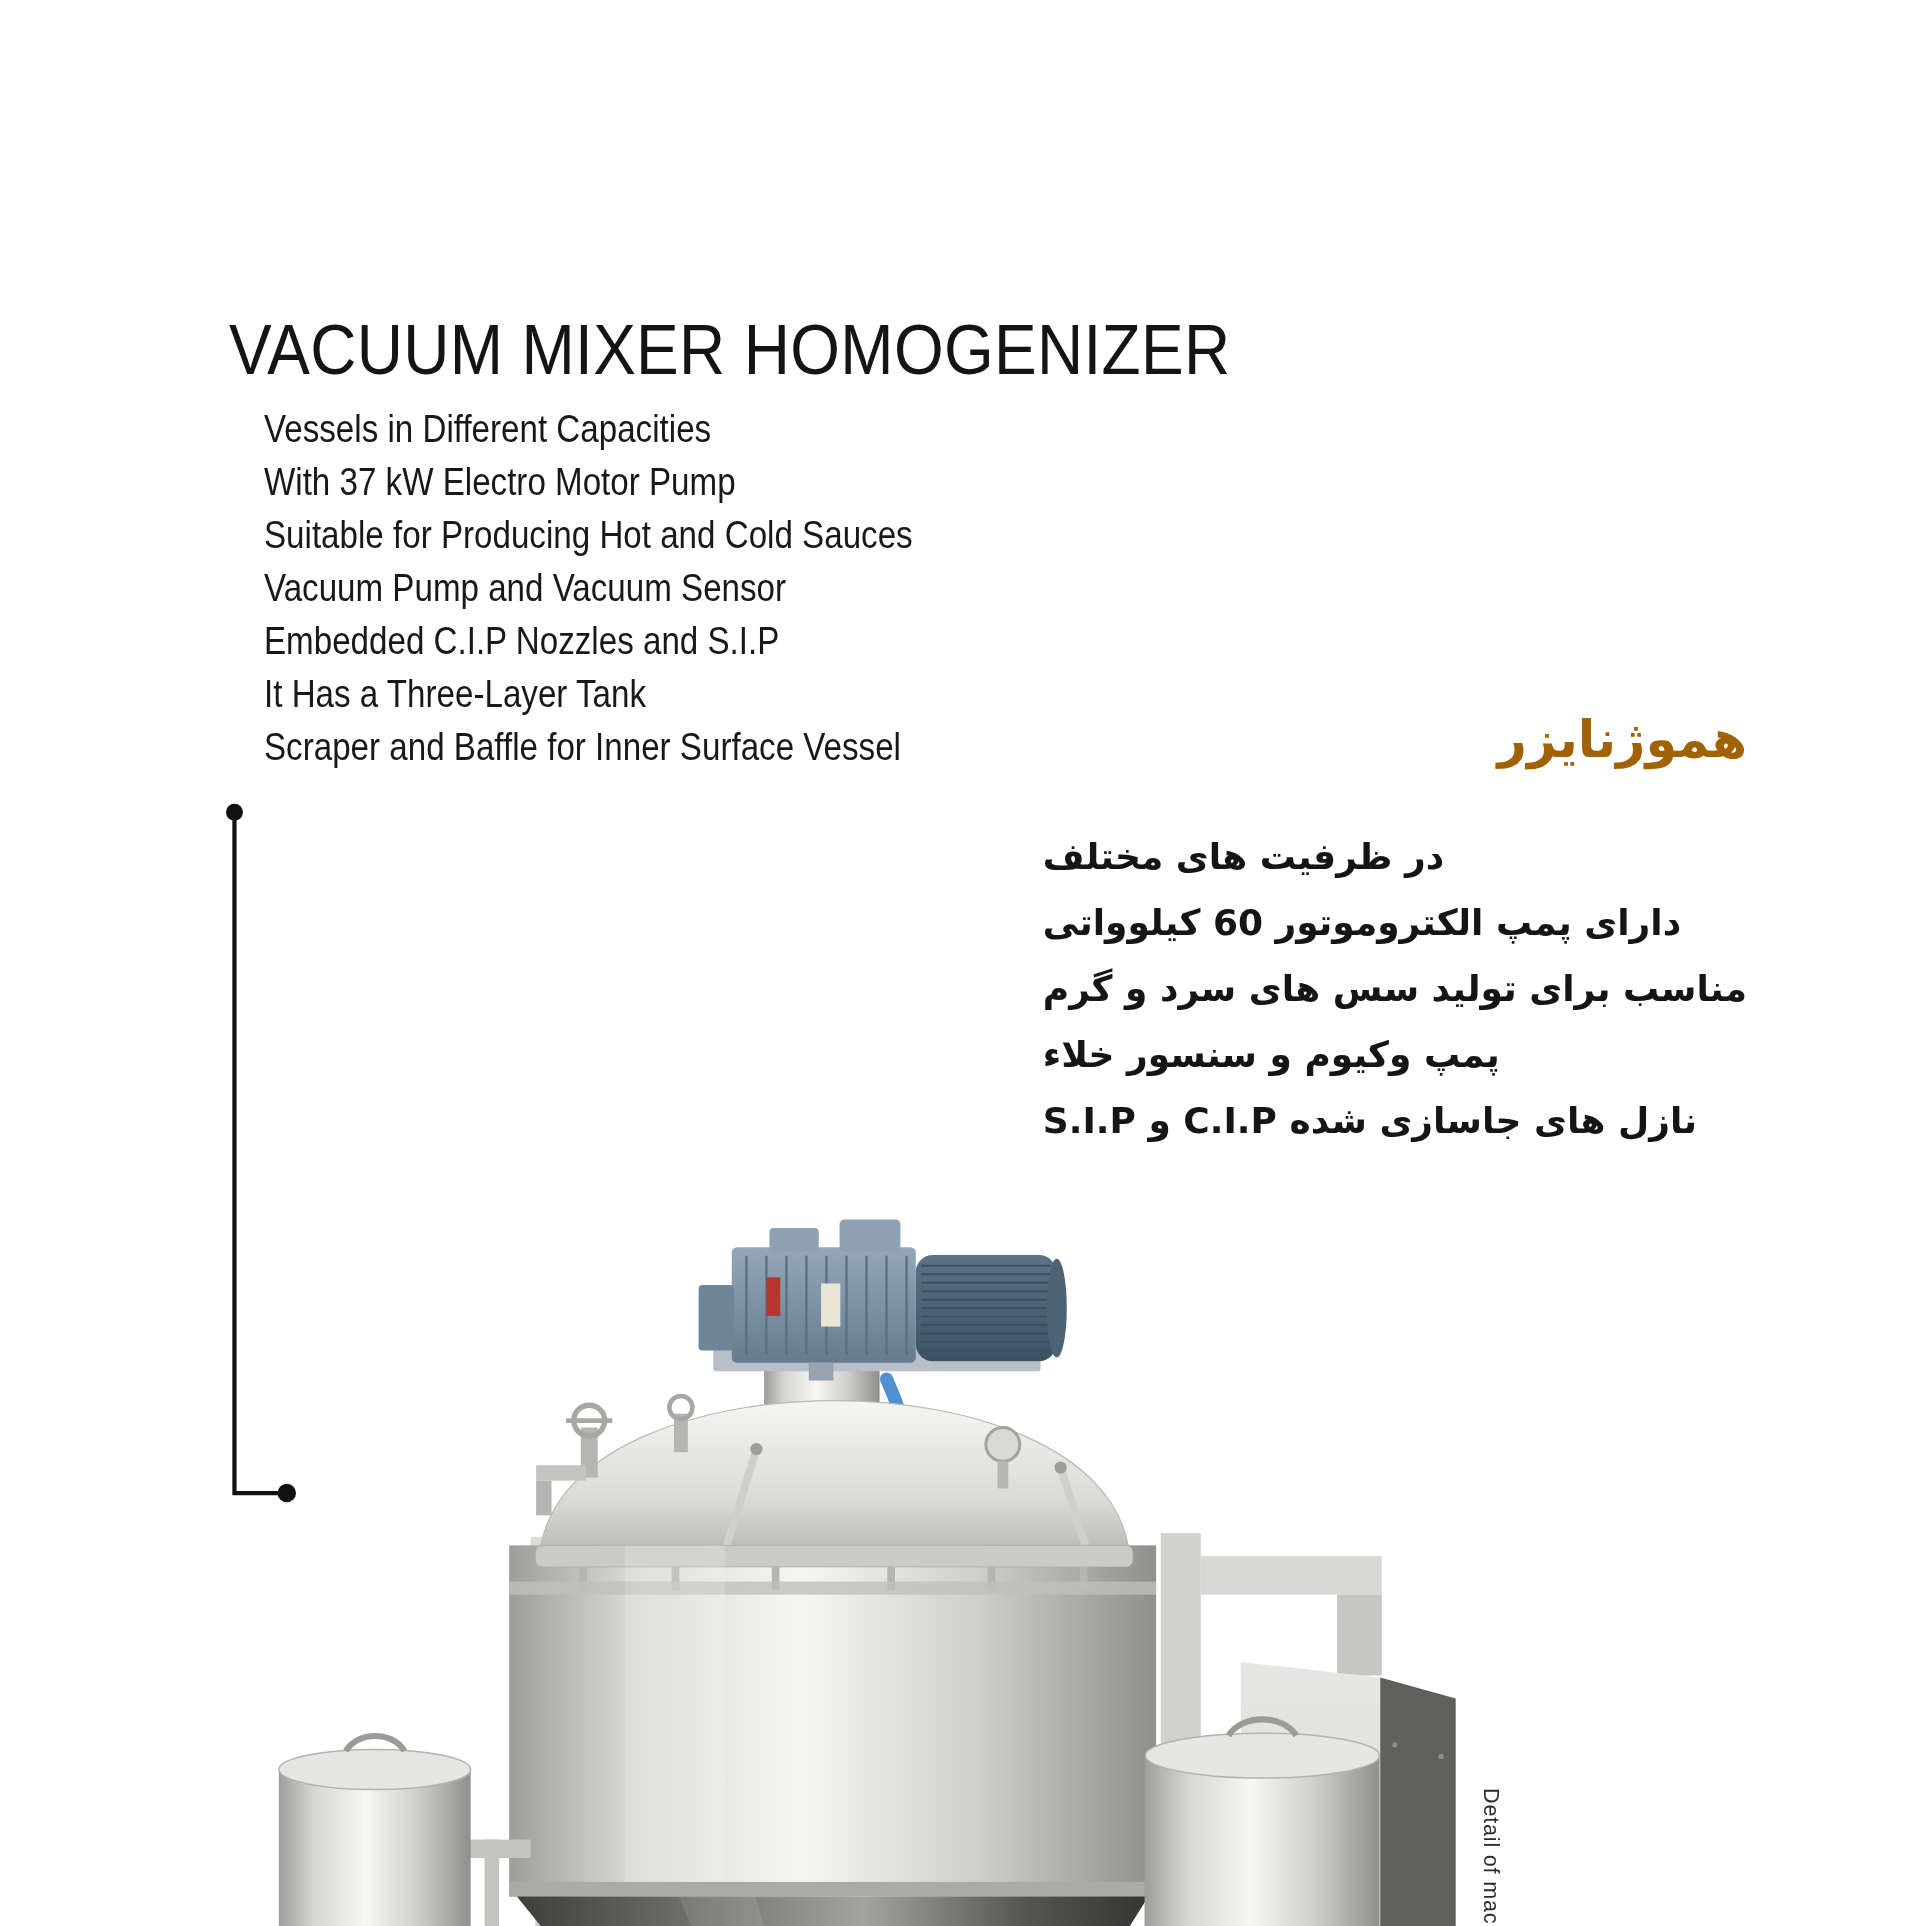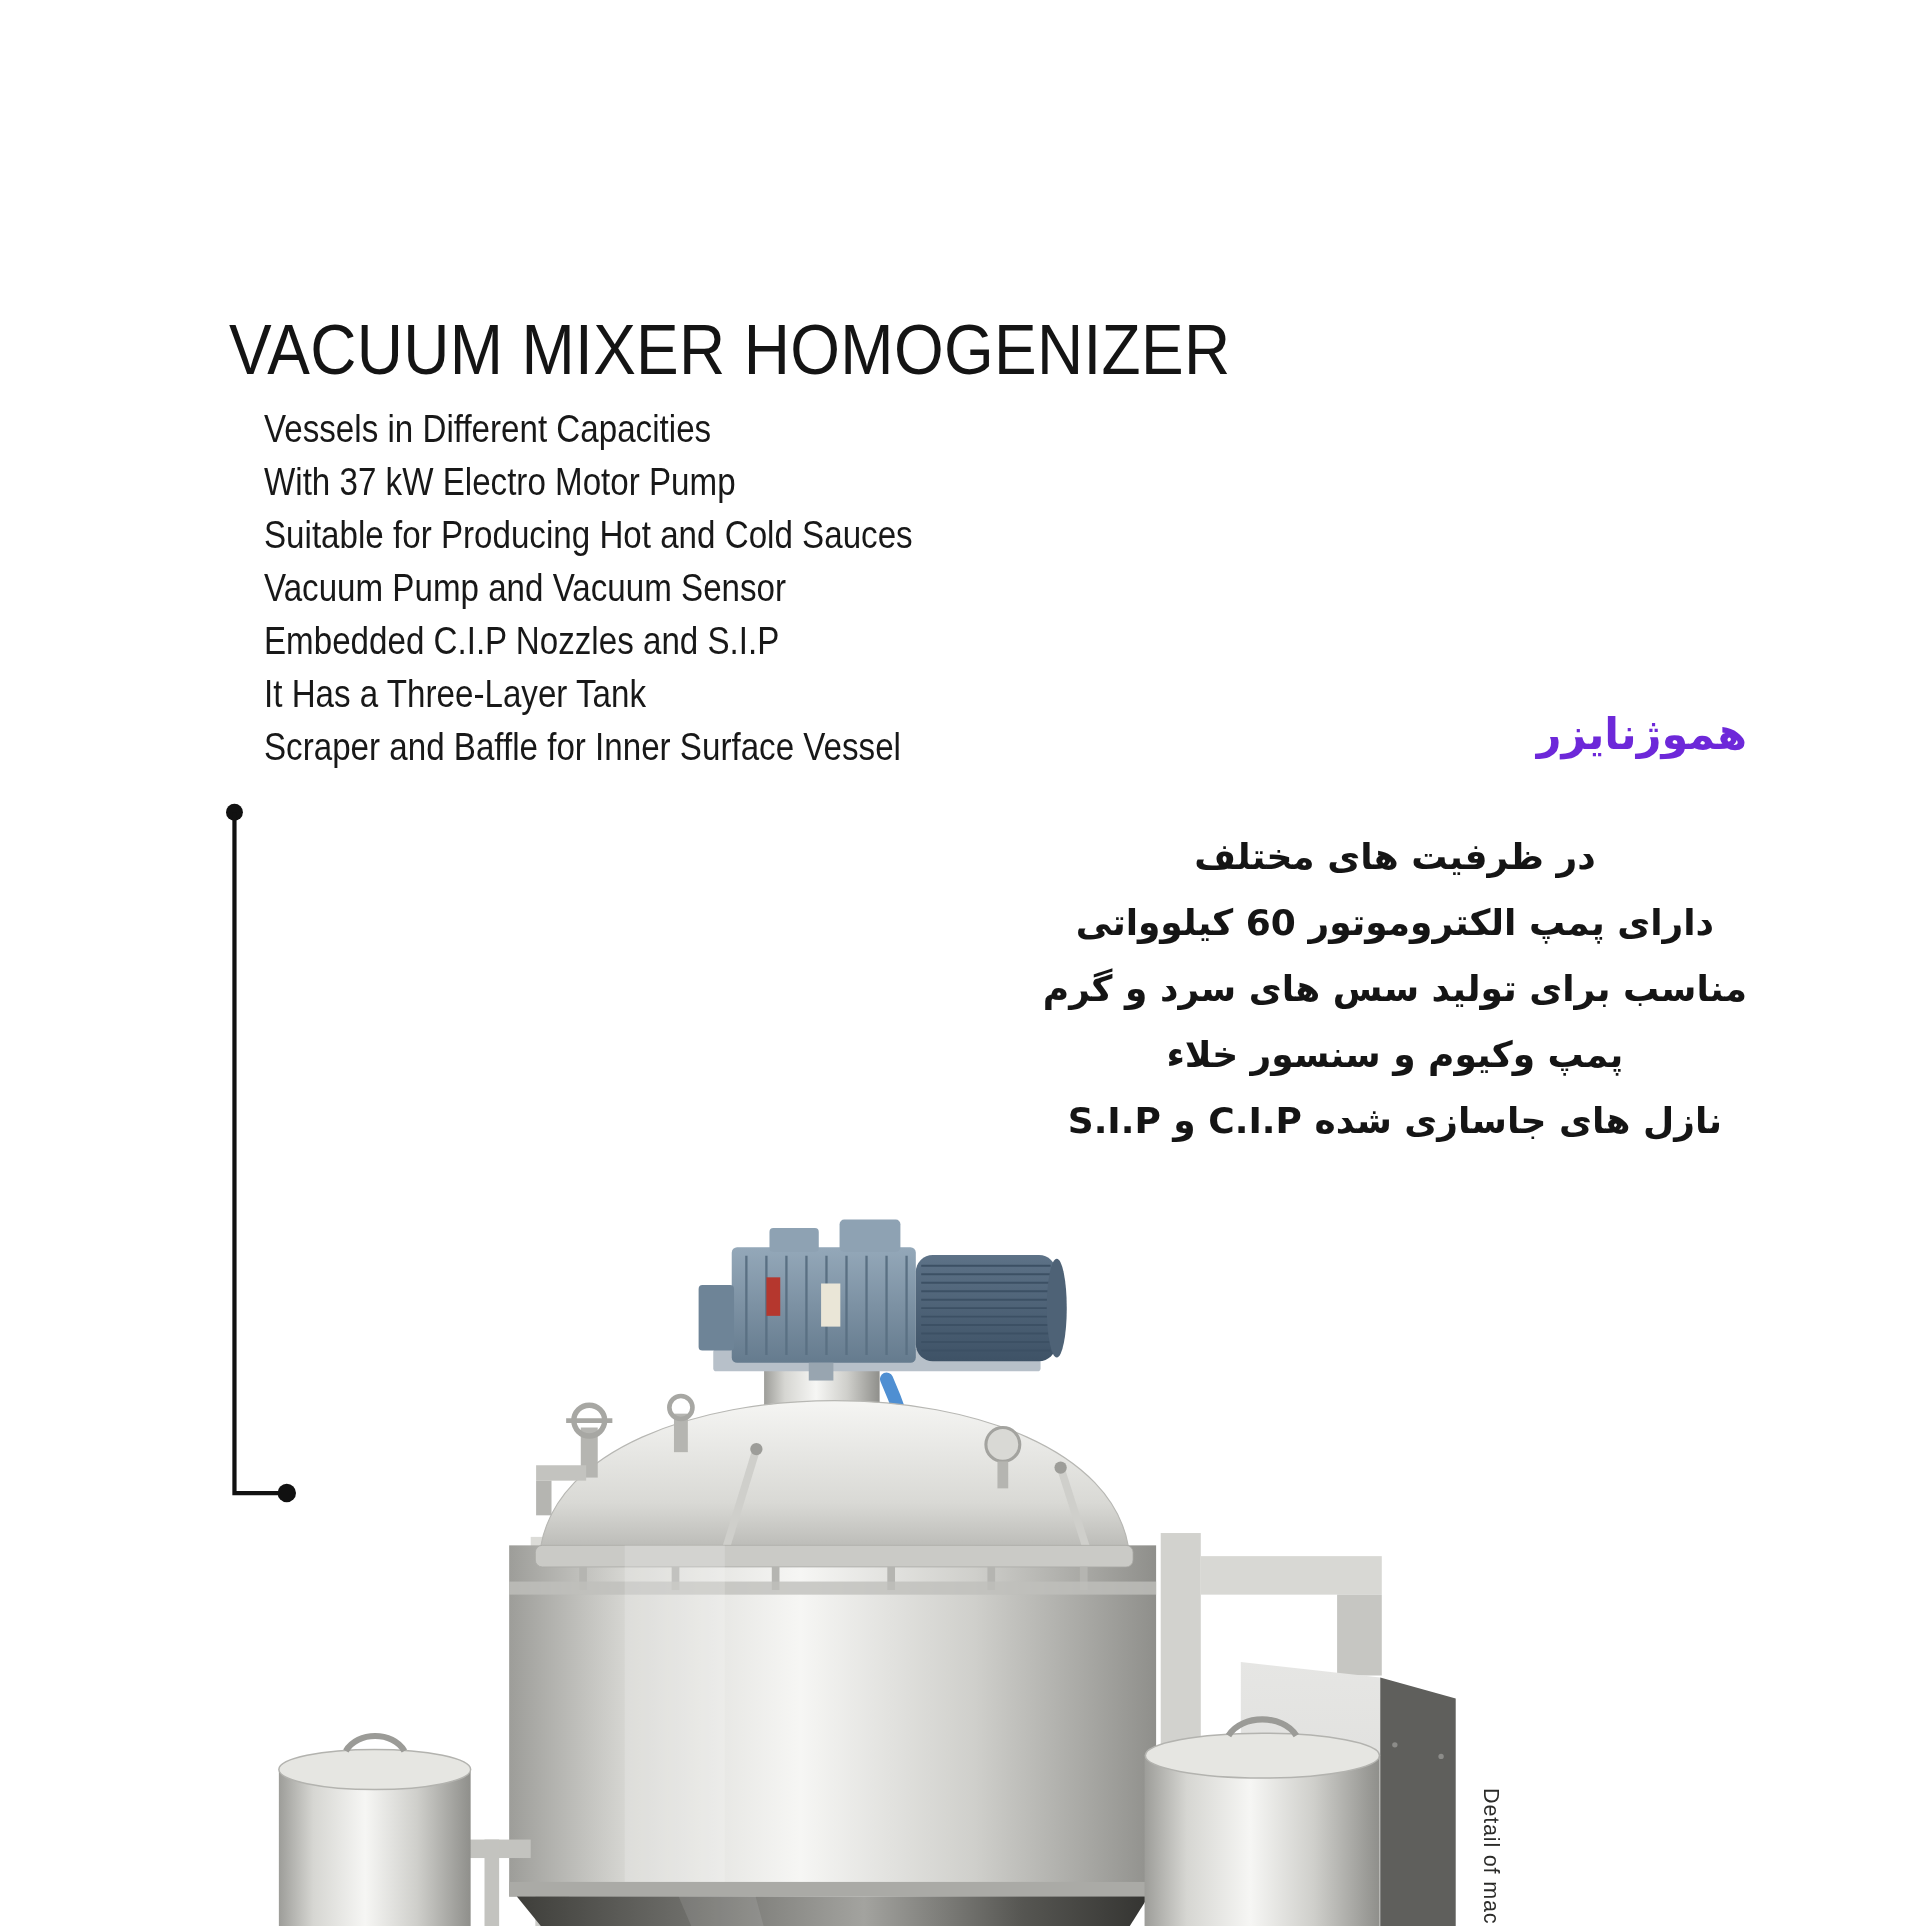--- a/index.html
+++ b/index.html
@@ -16,25 +16,25 @@
   }
   .features-en { position:absolute; left:229px; top:402px;margin-left:35px; }
   .features-en .line {
     font-size:39px; line-height:53px; white-space:nowrap;
     color:#181818; transform:scaleX(0.85); transform-origin:left top;
   }
   .fa-heading {
     position:absolute; right:243px; top:709px;
     direction:rtl; text-align:right; white-space:nowrap;
     font-family:"DejaVu Sans", sans-serif;
-    font-size:43px; font-weight:700; color:#6d28d9; line-height:1.2;
+    font-size:51px; font-weight:700; color:#a16207; line-height:1.2;
   }
   .features-fa {
     position:absolute; right:243px; top:824px;
-    direction:rtl; text-align:center;
+    direction:rtl; text-align:left;
     font-family:"DejaVu Sans", sans-serif;
   }
   .features-fa .line {
     font-size:36px; line-height:66px; font-weight:600;
     color:#151515; white-space:nowrap;
   }
   .connector { position:absolute; left:216px; top:794px; }
   .machine-wrap { position:absolute; left:270px; top:1198px; width:1287px; height:1421px; }
   .machine-caption {
     position:absolute; left:1478px; top:1788px;

